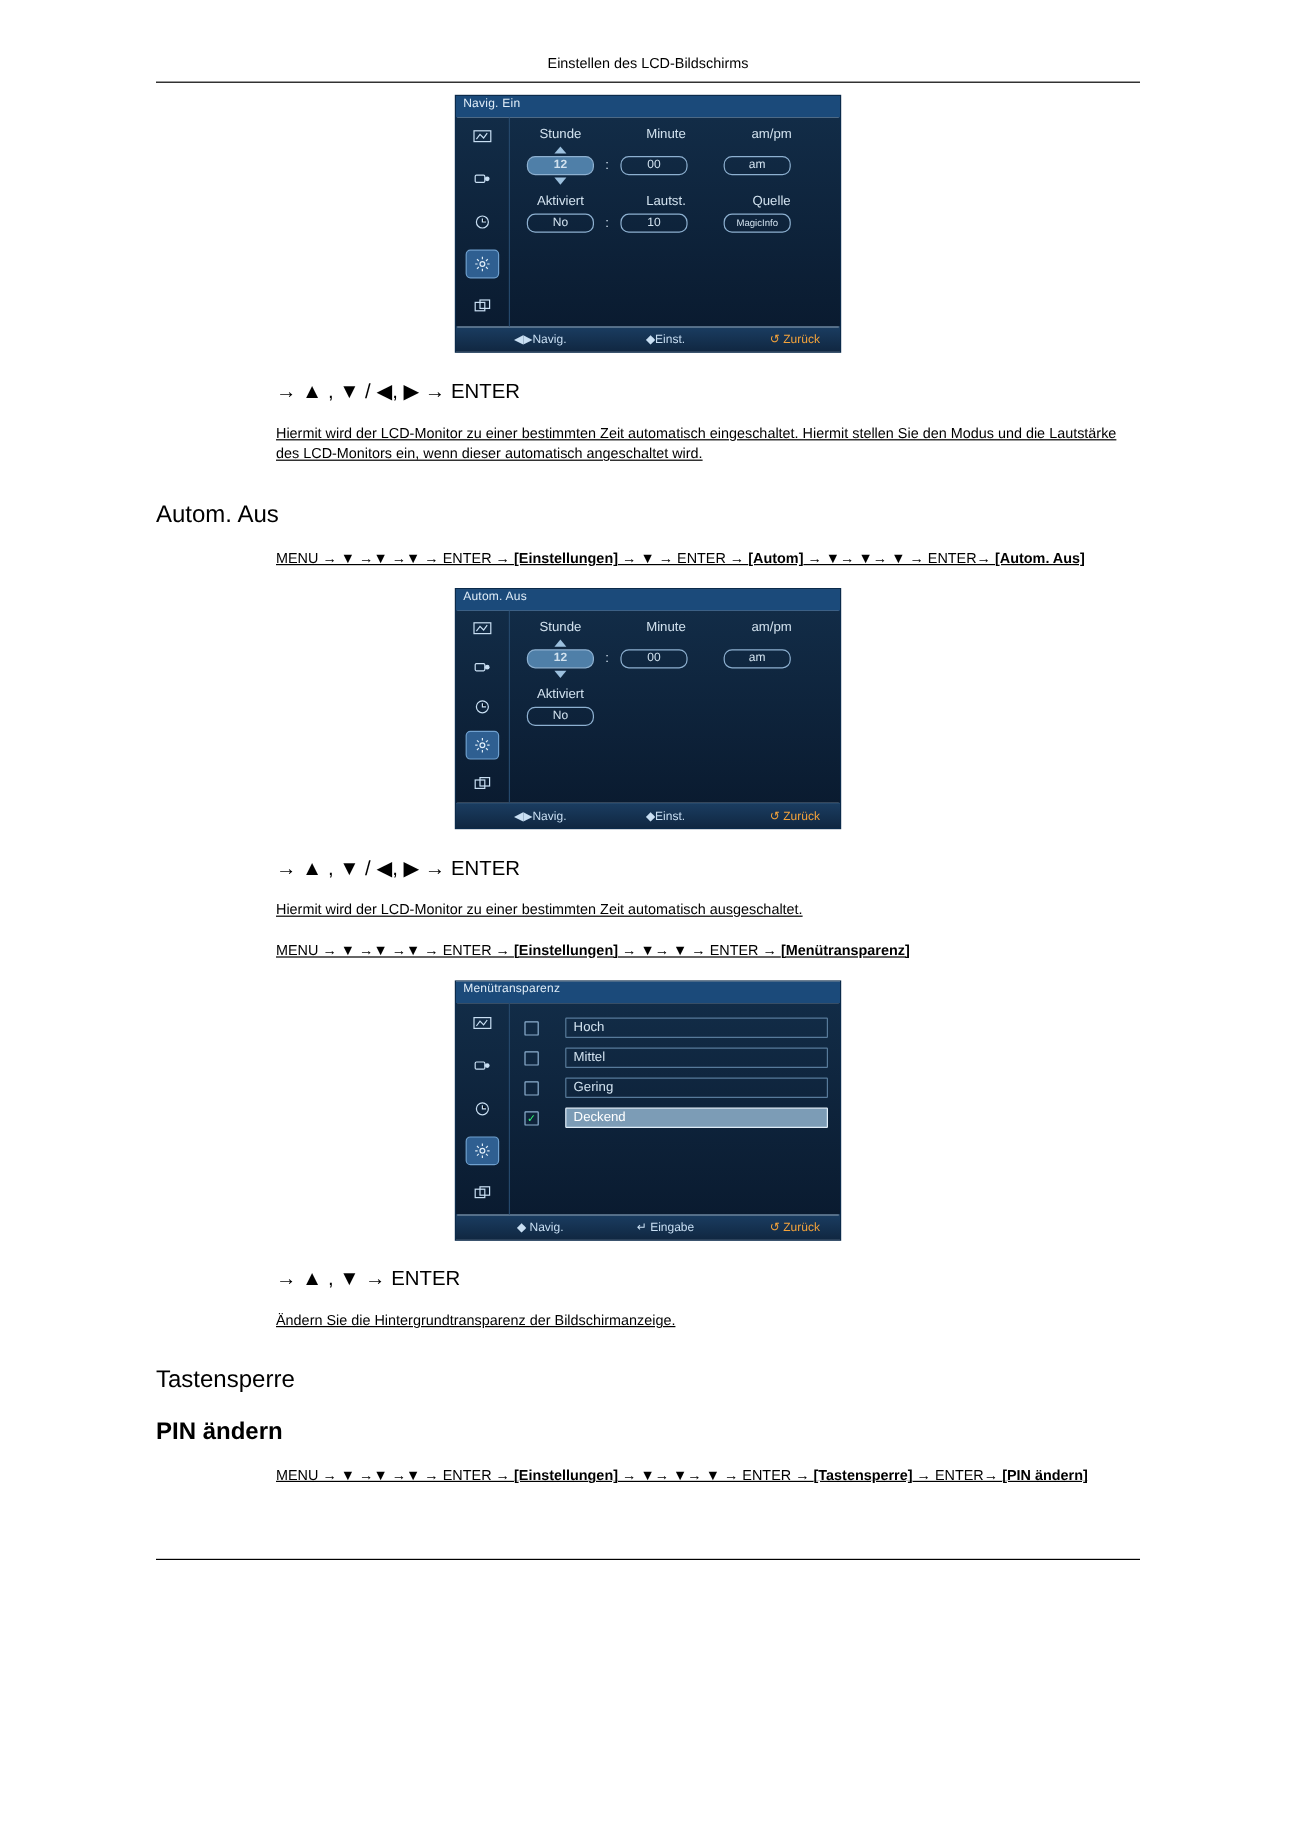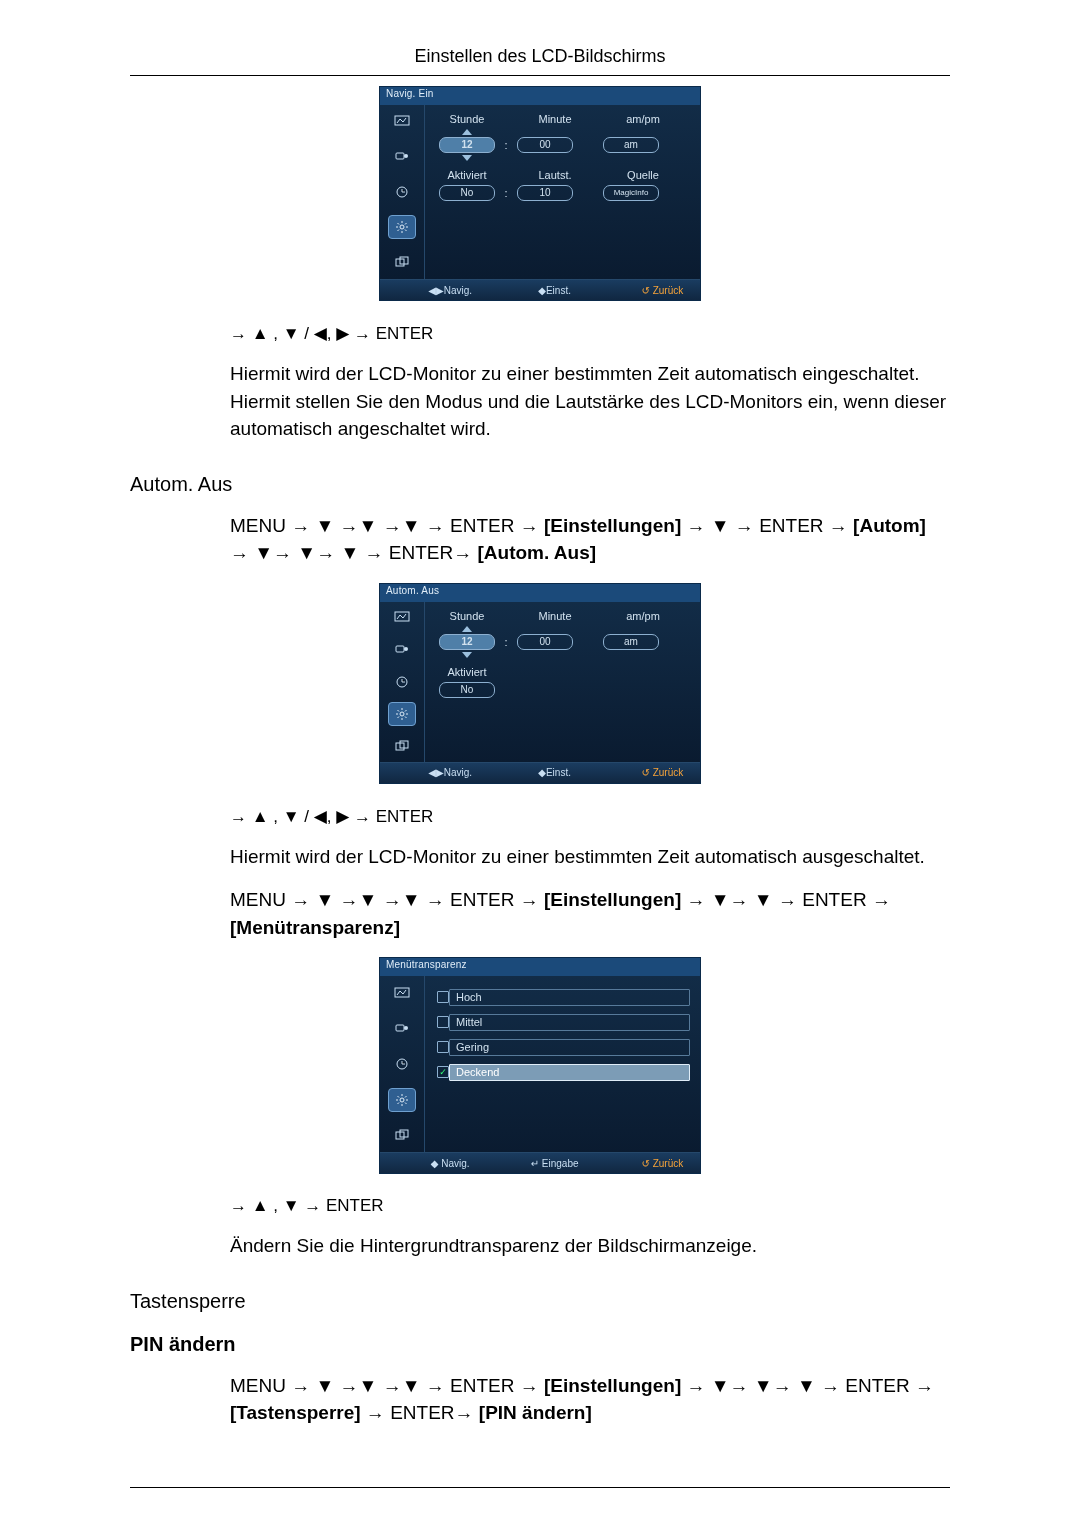--- a/index.html
+++ b/index.html
@@ -13,32 +13,33 @@
     width: 1080px;
     margin: 0 auto;
     padding: 40px 0 60px;
     box-sizing: border-box;
   }
   .header-line {
     margin: 0 130px;
     border-bottom: 1px solid #000;
     padding: 6px 0 8px;
     text-align: center;
-    font-size: 18px;
+    font-size: 12px;
   }
   .content {
     margin: 0 130px;
   }
   .indent {
     margin-left: 100px;
   }
   .para {
-    font-size: 19px;
+    font-size: 12px;
     line-height: 1.45;
     margin: 16px 0;
+    text-decoration: underline;
   }
   .nav-line {
     font-size: 17px;
     margin: 22px 0 14px;
   }
   h2.section {
     font-size: 20px;
     font-weight: 400;
     margin: 30px 0 10px;
   }
@@ -167,21 +168,21 @@
     padding-left: 36px;
   }
   .osd-footer .fcell.r {
     color: #f5a33a;
     flex: 1.1;
   }
   
   .opt-row {
     display: flex;
     align-items: center;
-    gap: 0;
+    gap: 22px;
     height: 22px;
     margin-bottom: 3px;
     padding-left: 2px;
   }
   .check {
     width: 10px;
     height: 10px;
     border: 1px solid #8db0d0;
     border-radius: 1px;
     display: inline-block;

